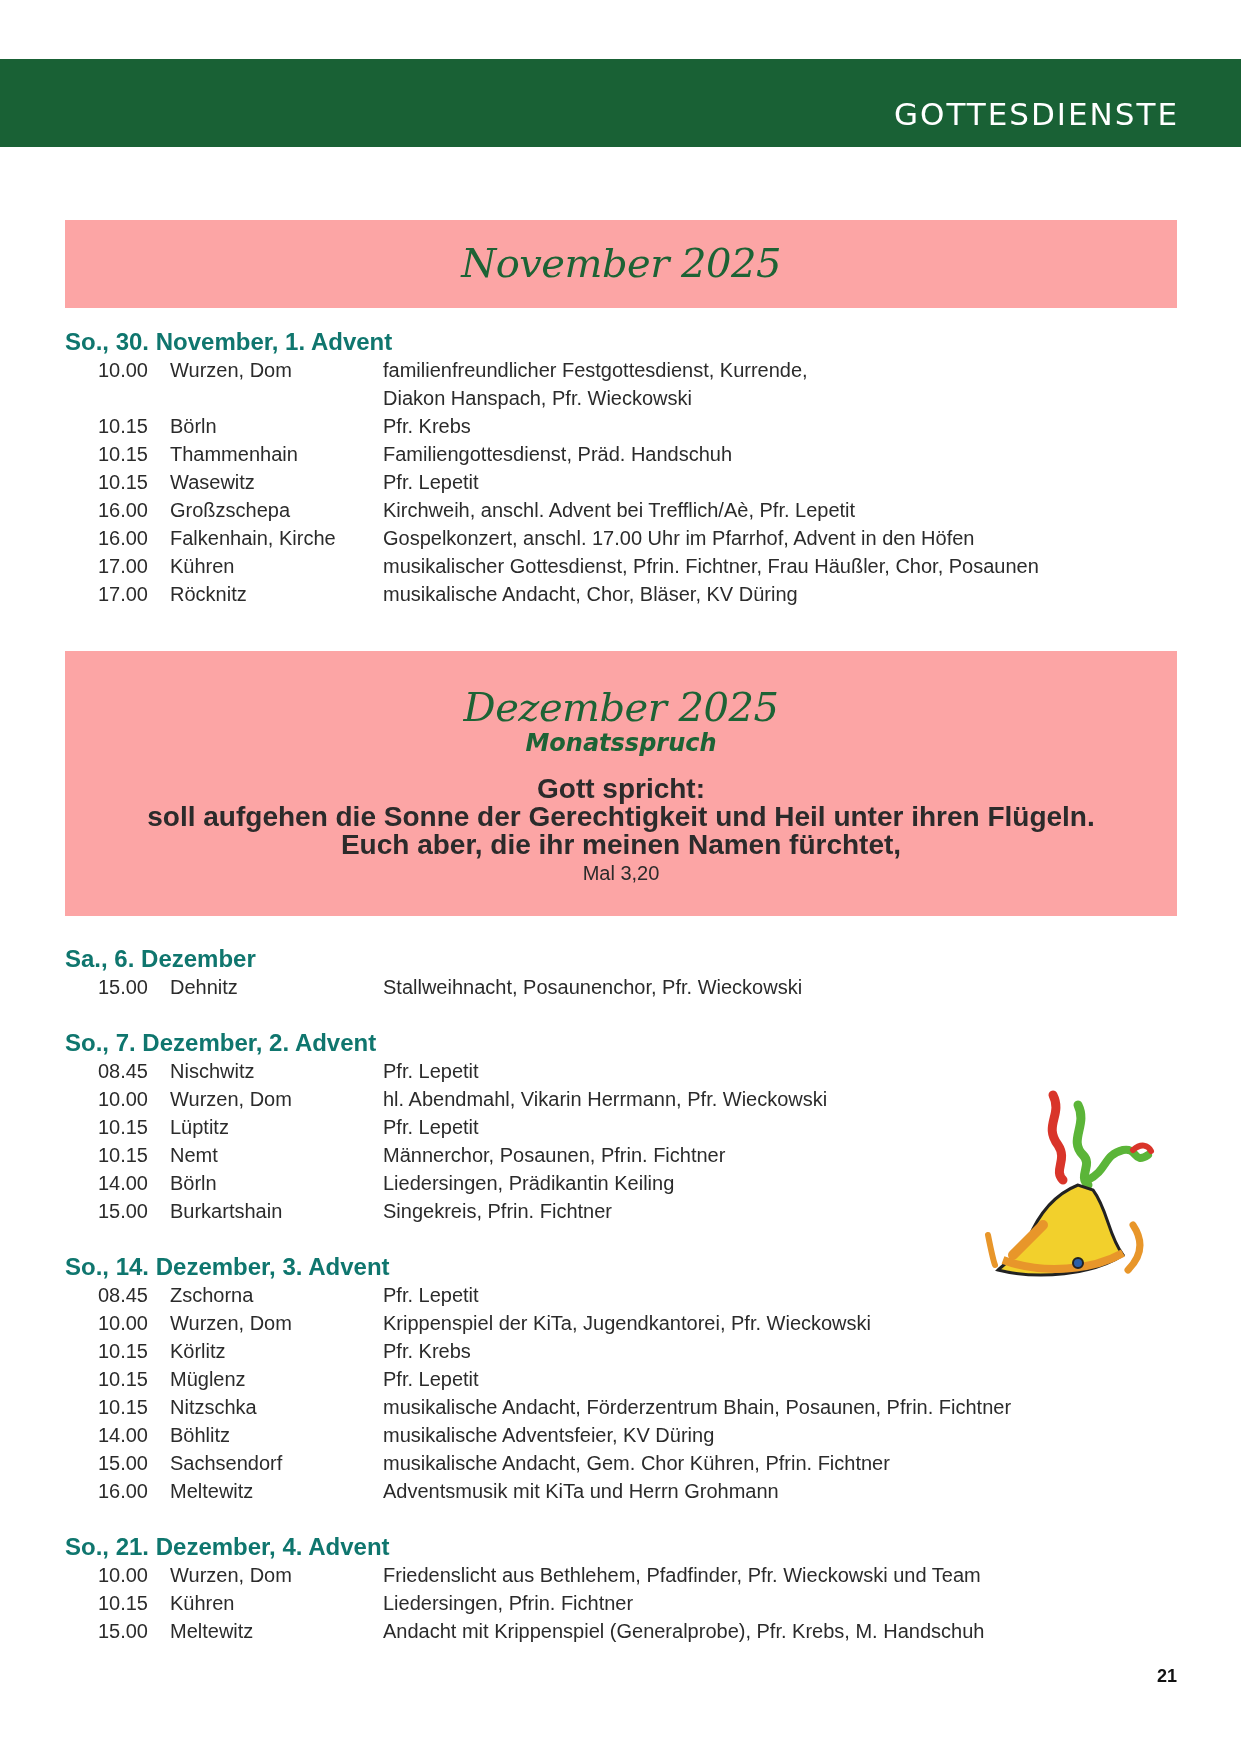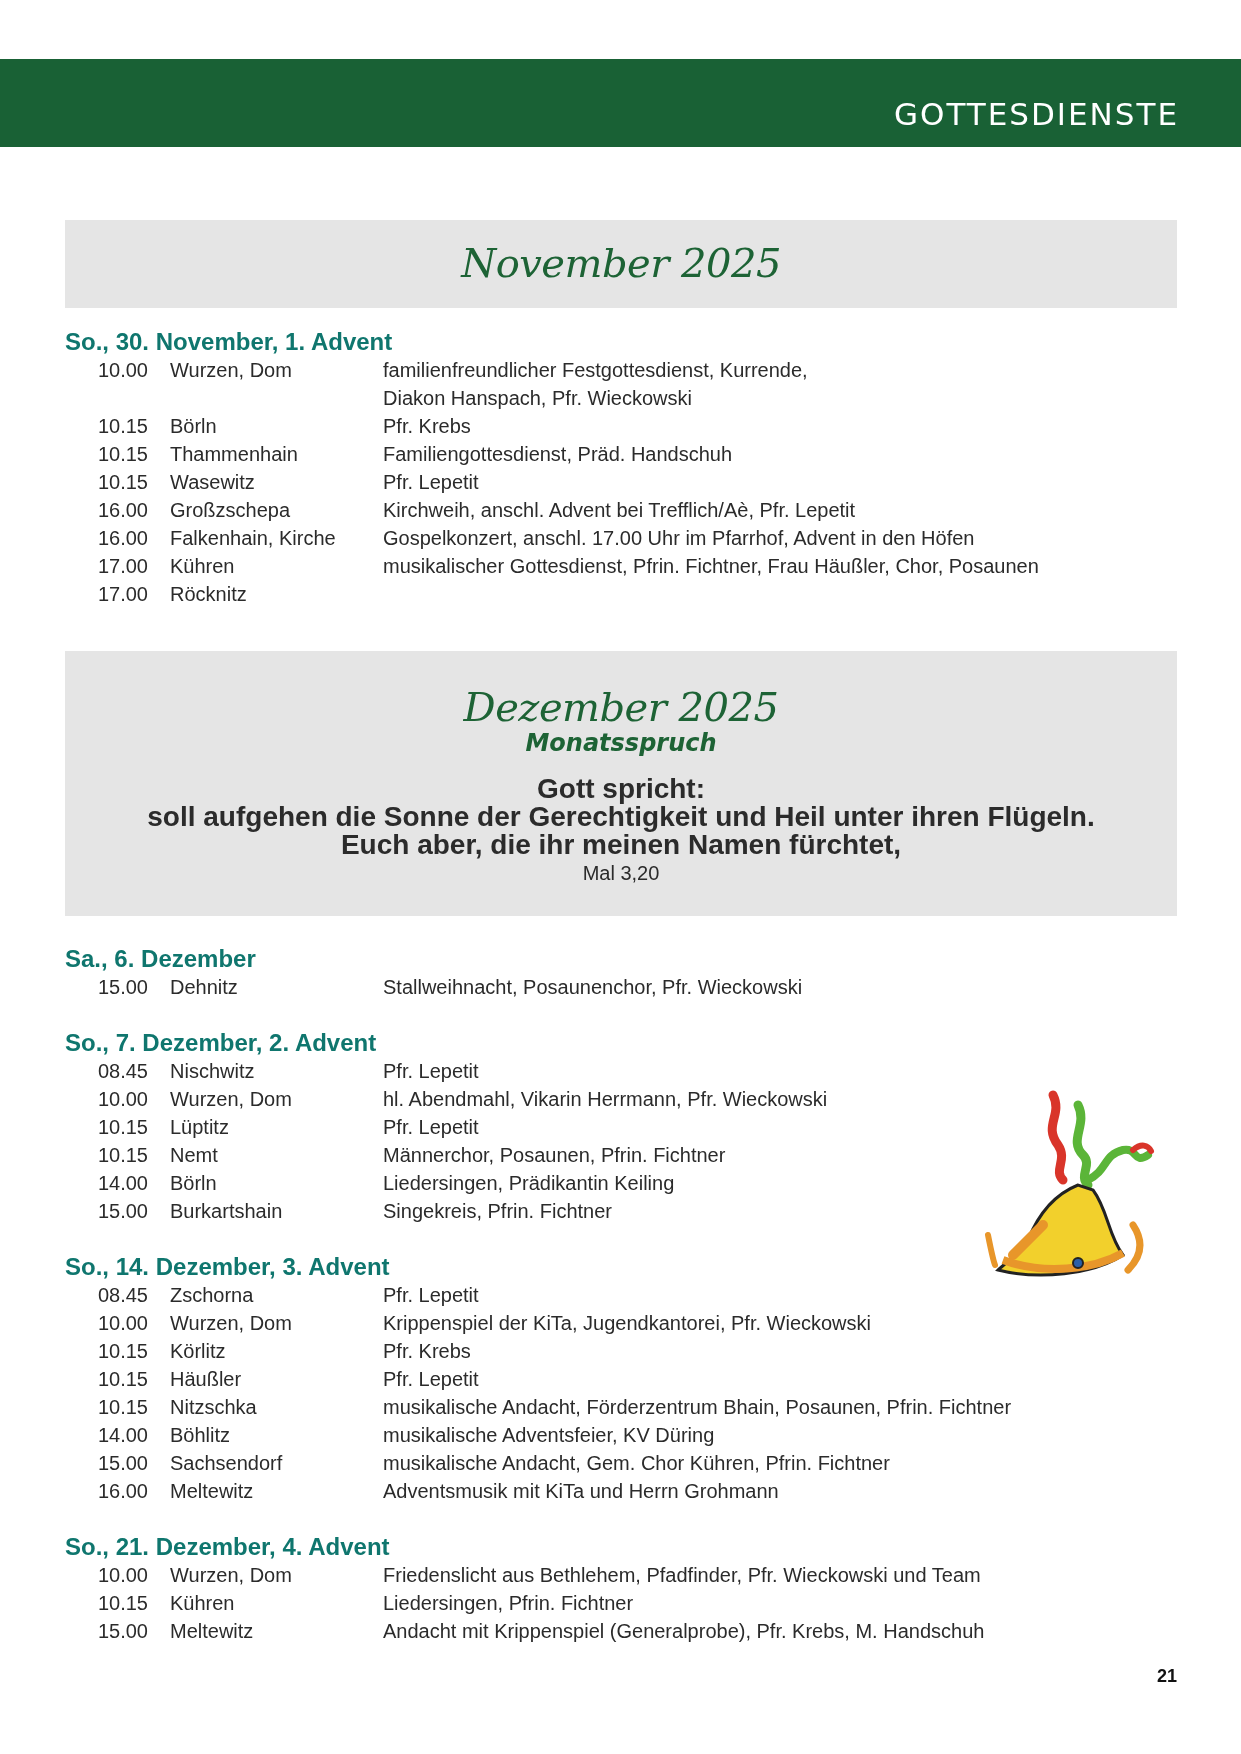--- a/index.html
+++ b/index.html
@@ -11,21 +11,21 @@
     background: #196135;
   }
   .header-title {
     position: absolute; right: 62px; top: 96px;
     color: #ffffff; font-family: "DejaVu Sans", sans-serif;
     font-size: 31px; letter-spacing: 2px; font-weight: normal;
   }
 
   .month-box {
     position: absolute; left: 65px; width: 1112px;
-    background: #e5e5e5; text-align: center;
+    background: #fca5a5; text-align: center;
   }
   .month-title {
     color: #1d6335; font-family: "DejaVu Serif", serif; font-style: italic;
     font-size: 40px; letter-spacing: -0.5px;
   }
   .month-sub {
     color: #1d6335; font-family: "DejaVu Sans", sans-serif; font-style: italic;
     font-size: 24px;
     font-weight: bold;
   }
@@ -98,20 +98,21 @@
     <span class="desc">Gospelkonzert, anschl. 17.00 Uhr im Pfarrhof, Advent in den Höfen</span>
   </div>
   <div class="row">
     <span class="time">17.00</span>
     <span class="place">Kühren</span>
     <span class="desc">musikalischer Gottesdienst, Pfrin. Fichtner, Frau Häußler, Chor, Posaunen</span>
   </div>
   <div class="row">
     <span class="time">17.00</span>
     <span class="place">Röcknitz</span>
+    <span class="desc">musikalische Andacht, Chor, Bläser, KV Düring</span>
   </div>
 </div>
 
 <div class="month-box" style="top:651px;height:265px;">
   <div class="month-title" style="padding-top:34px;line-height:44px;">Dezember 2025</div>
   <div class="month-sub" style="line-height:28px;margin-bottom:18px;">Monatsspruch</div>
   <div class="verse">Gott spricht:</div>
   <div class="verse">soll aufgehen die Sonne der Gerechtigkeit und Heil unter ihren Flügeln.</div>
   <div class="verse">Euch aber, die ihr meinen Namen fürchtet,</div>
   <div class="verse-ref">Mal 3,20</div>
@@ -170,21 +171,21 @@
     <span class="place">Wurzen, Dom</span>
     <span class="desc">Krippenspiel der KiTa, Jugendkantorei, Pfr. Wieckowski</span>
   </div>
   <div class="row">
     <span class="time">10.15</span>
     <span class="place">Körlitz</span>
     <span class="desc">Pfr. Krebs</span>
   </div>
   <div class="row">
     <span class="time">10.15</span>
-    <span class="place">Häußler</span>
+    <span class="place">Müglenz</span>
     <span class="desc">Pfr. Lepetit</span>
   </div>
   <div class="row">
     <span class="time">10.15</span>
     <span class="place">Nitzschka</span>
     <span class="desc">musikalische Andacht, Förderzentrum Bhain, Posaunen, Pfrin. Fichtner</span>
   </div>
   <div class="row">
     <span class="time">14.00</span>
     <span class="place">Böhlitz</span>

